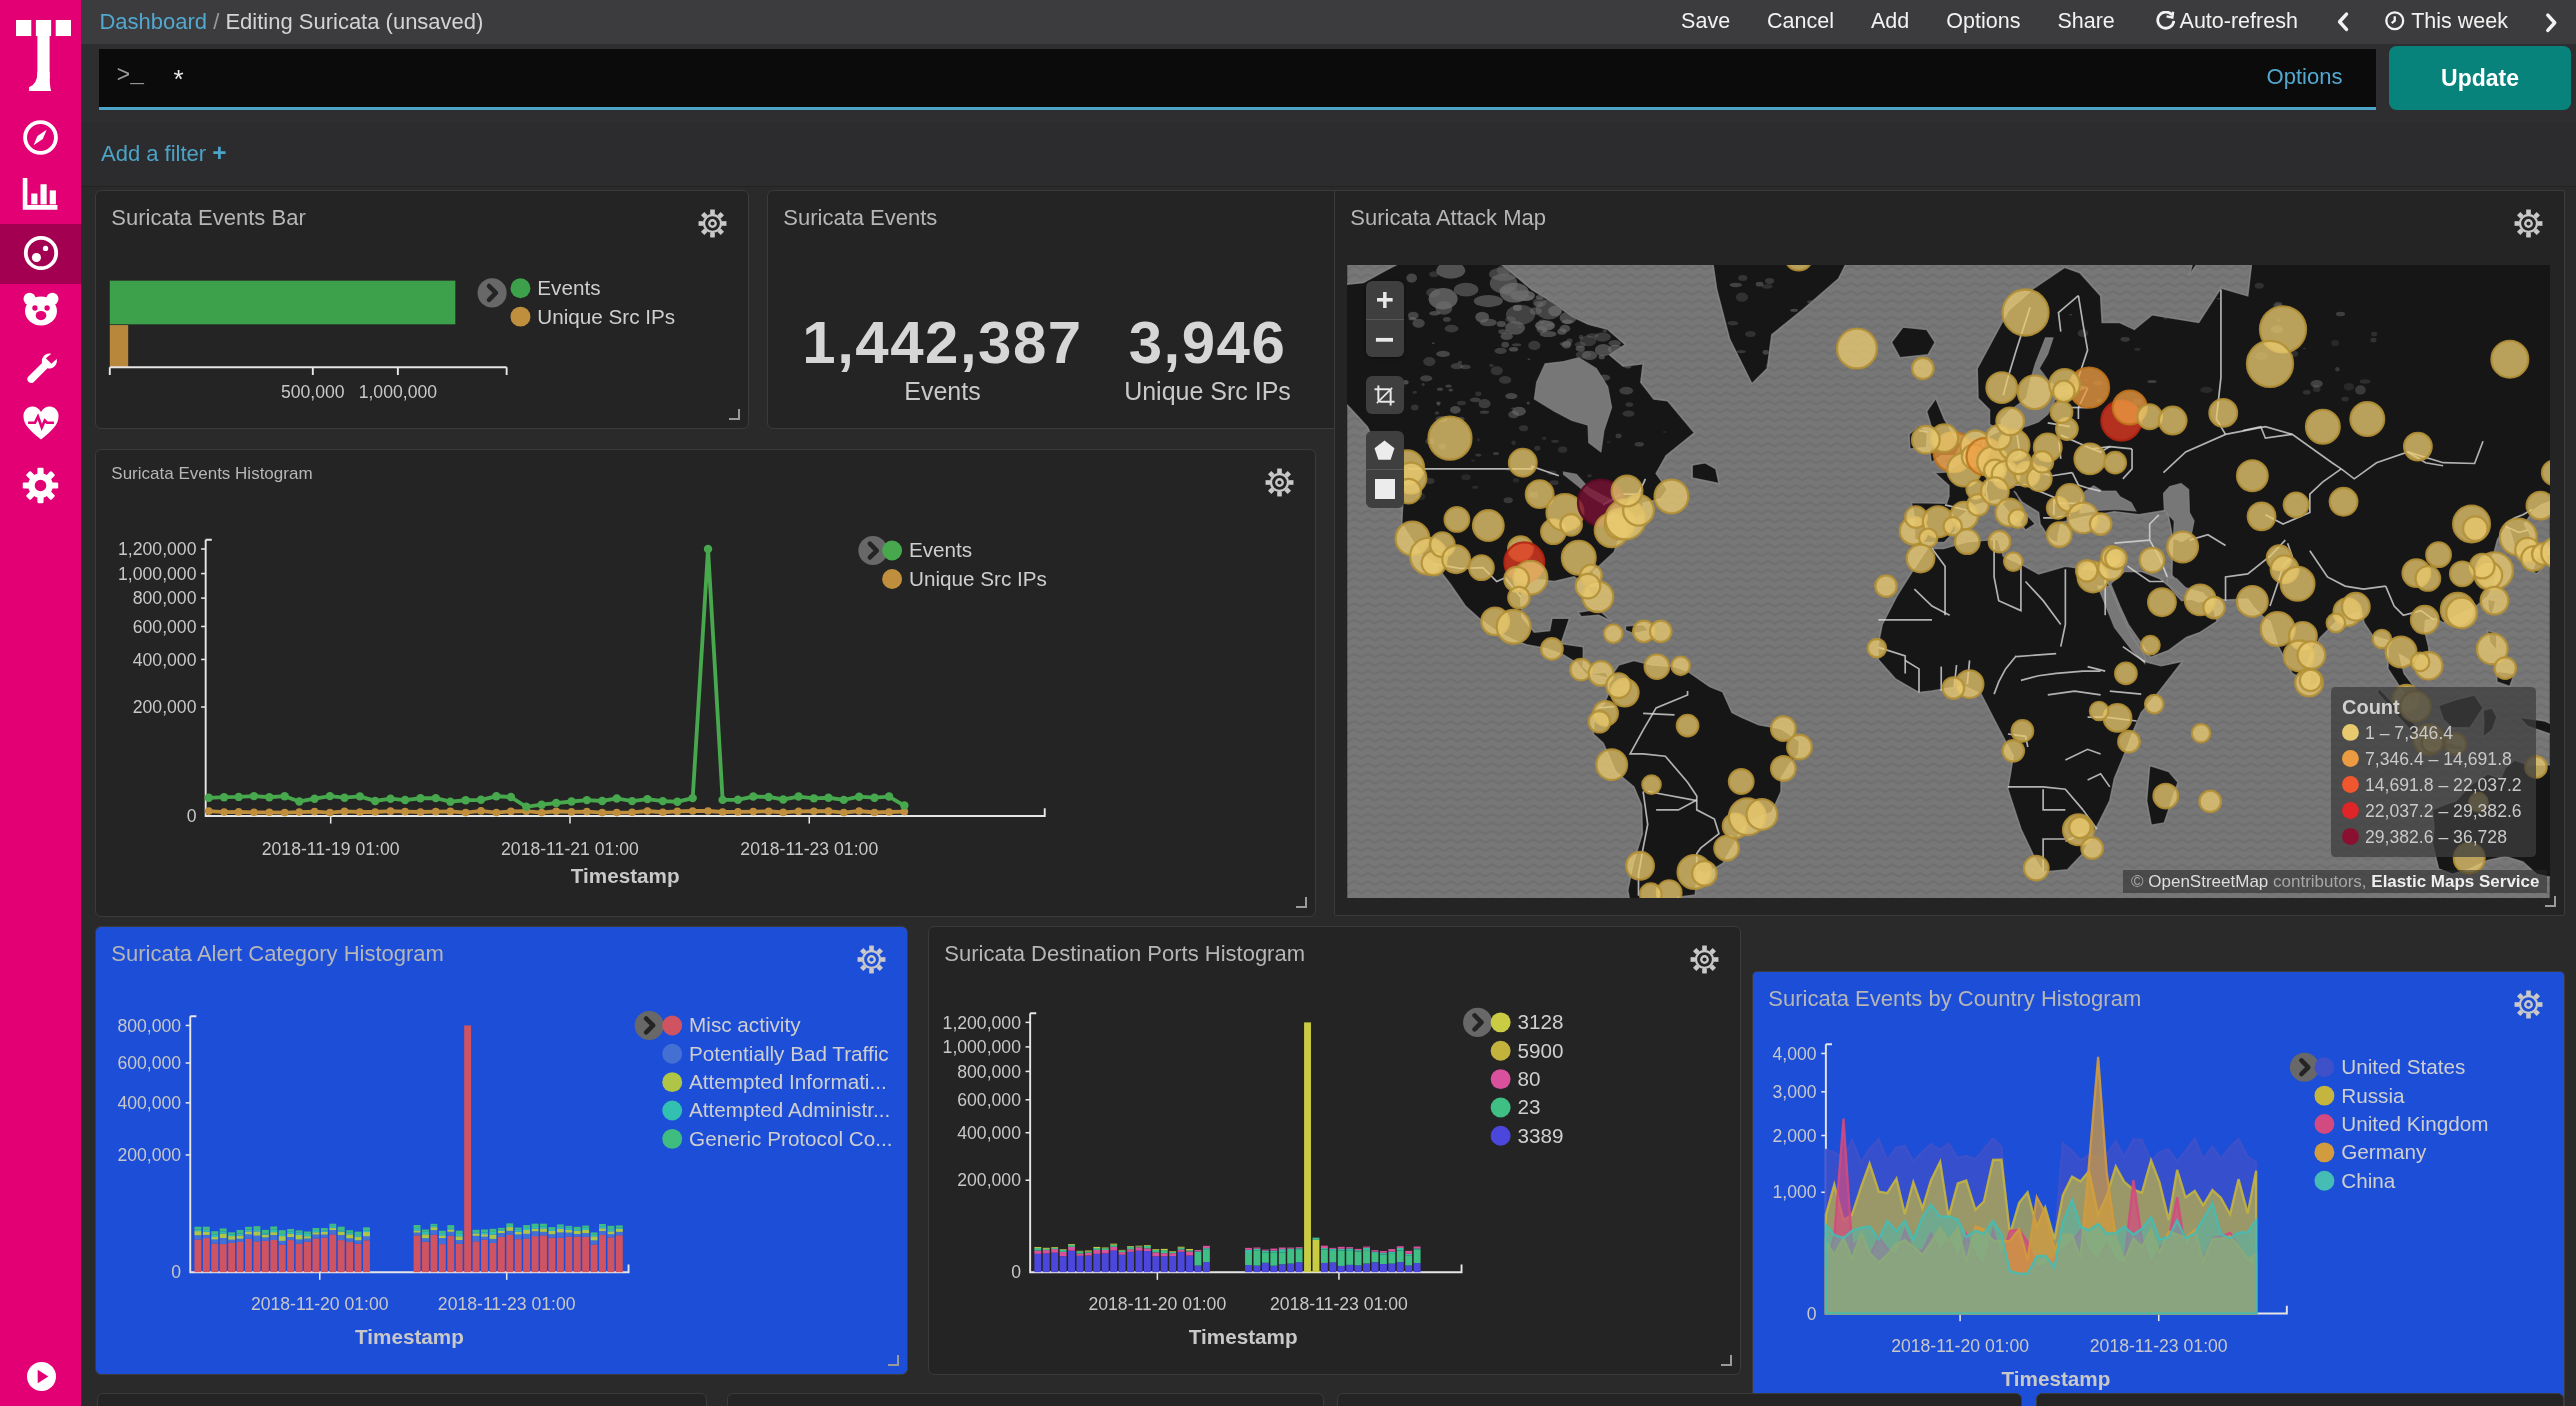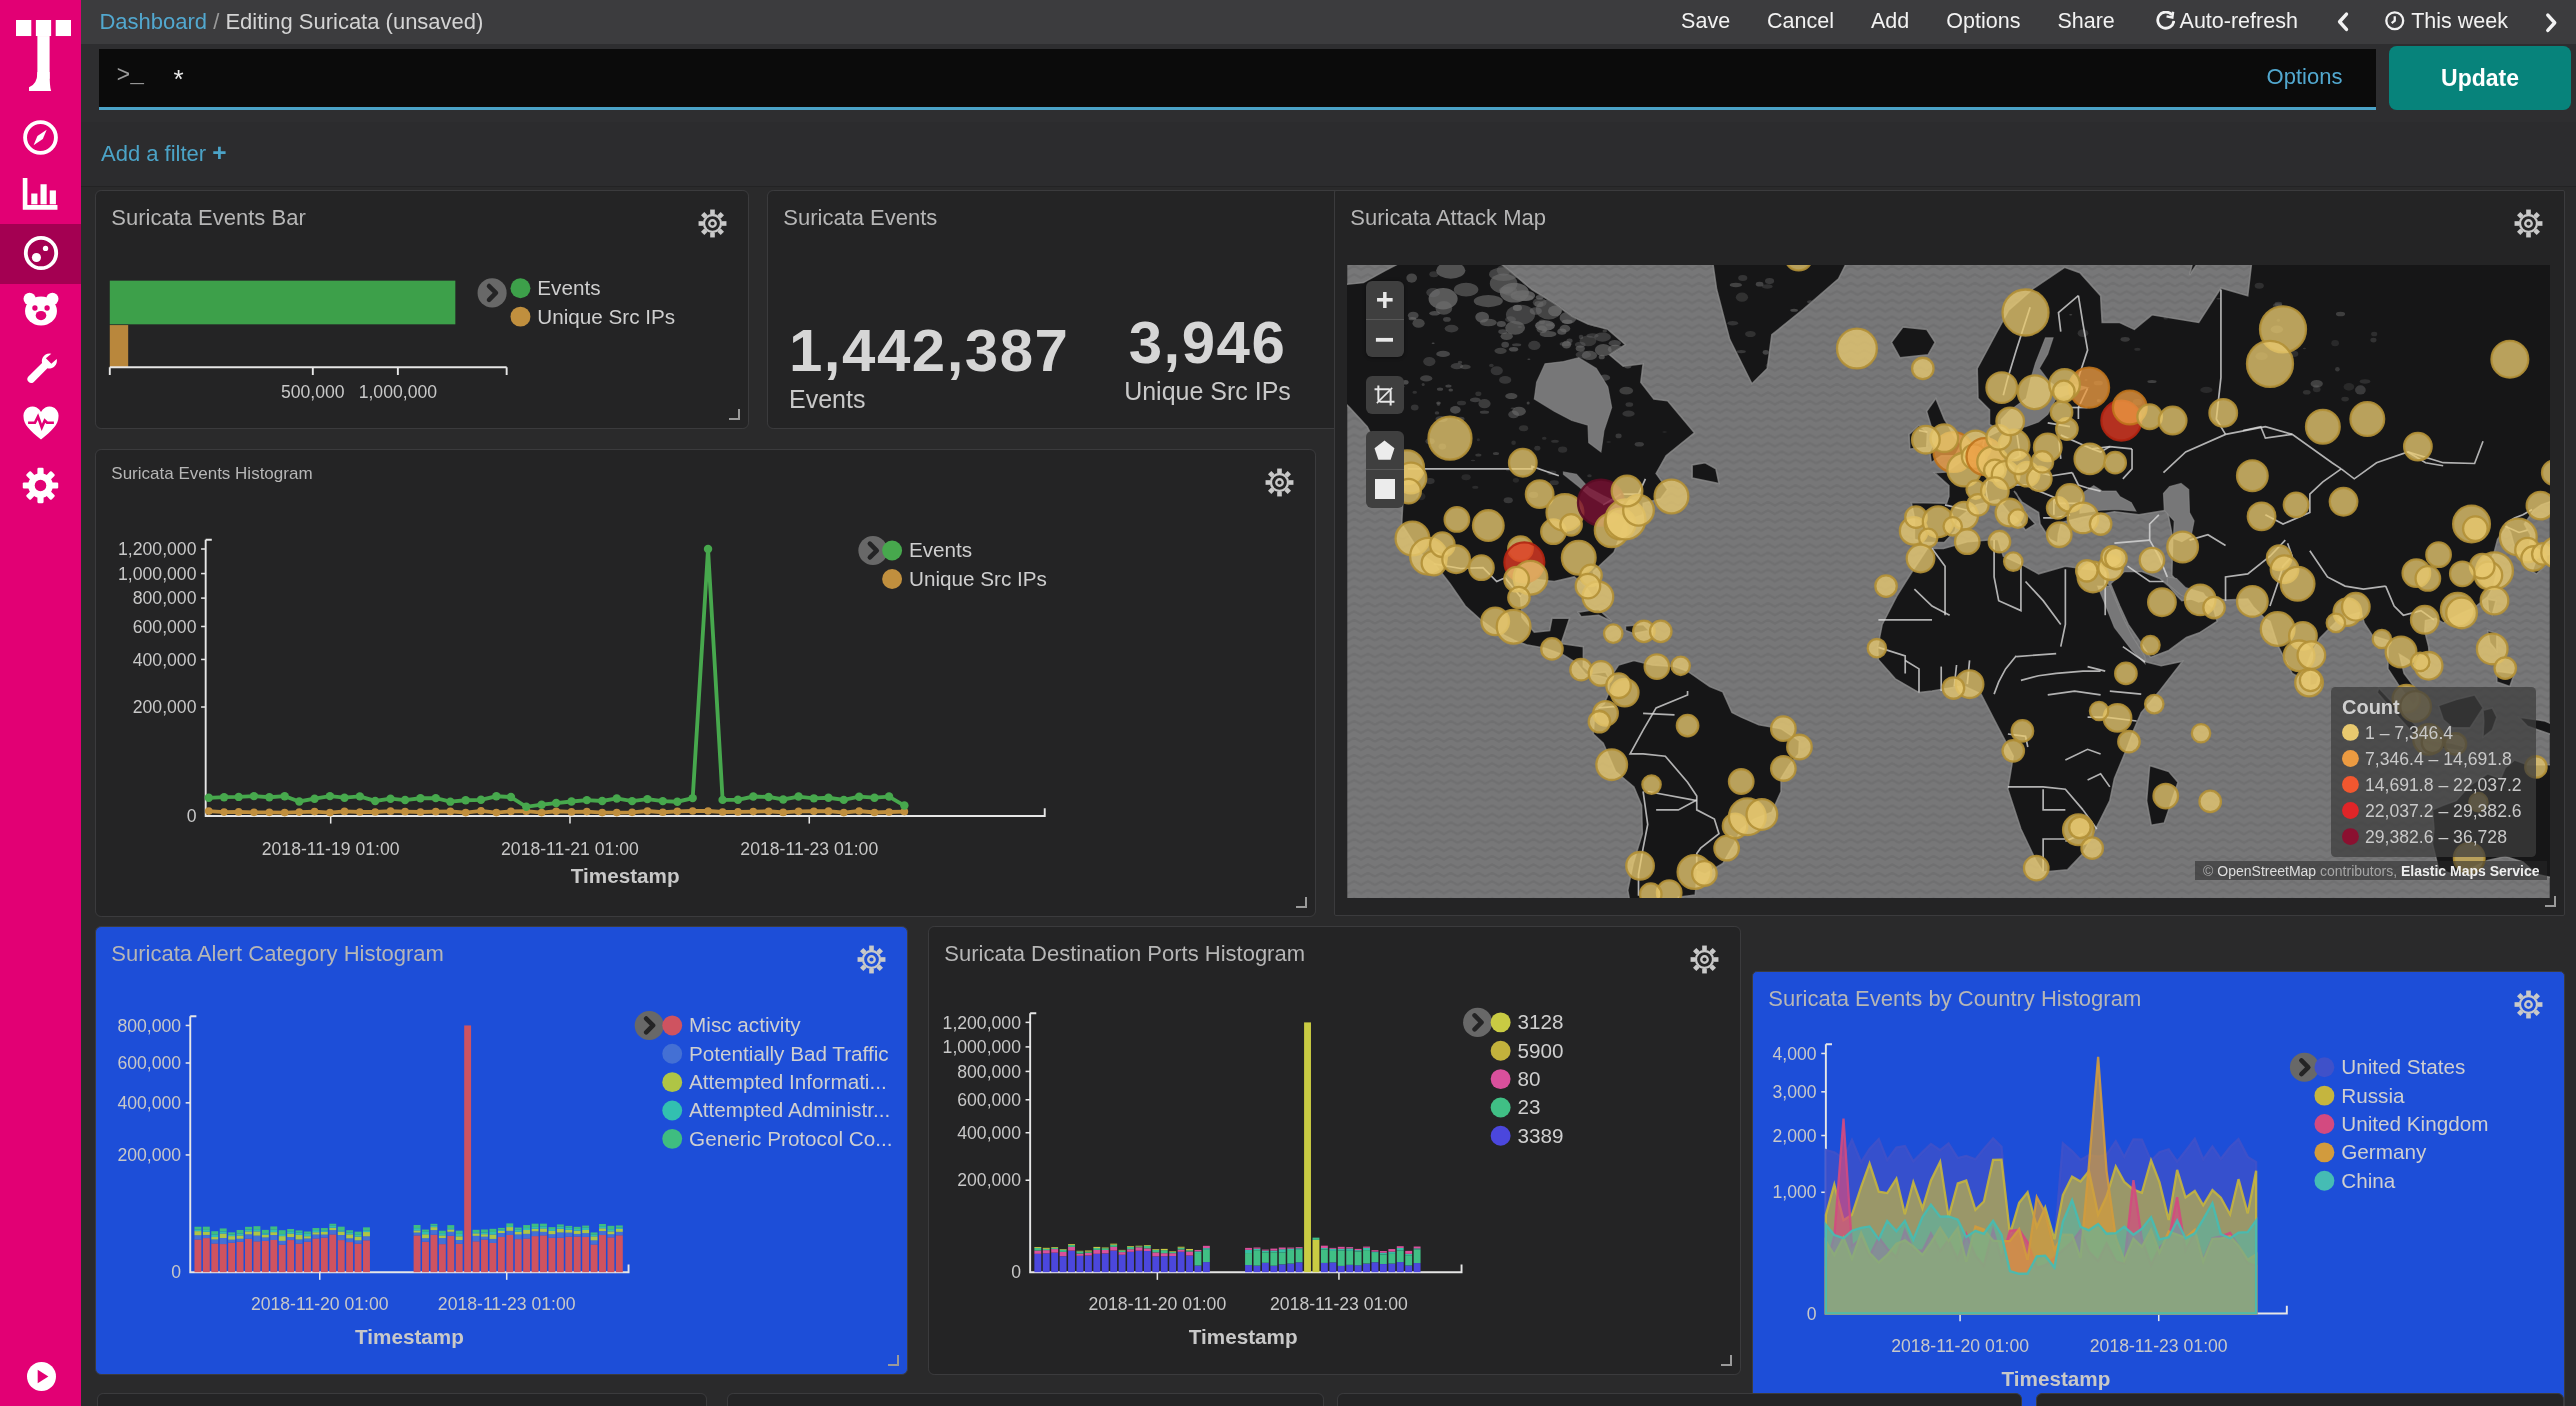--- a/index.html
+++ b/index.html
@@ -72,21 +72,21 @@
       <circle cx="20" cy="20" r="4.2" fill="none" stroke="#c9c9c9" stroke-width="3"></circle>
       <line x1="32.0" y1="20.0" x2="38.0" y2="20.0" stroke="#c9c9c9" stroke-width="6"></line>
       <line x1="28.5" y1="28.5" x2="32.7" y2="32.7" stroke="#c9c9c9" stroke-width="6"></line>
       <line x1="20.0" y1="32.0" x2="20.0" y2="38.0" stroke="#c9c9c9" stroke-width="6"></line>
       <line x1="11.5" y1="28.5" x2="7.3" y2="32.7" stroke="#c9c9c9" stroke-width="6"></line>
       <line x1="8.0" y1="20.0" x2="2.0" y2="20.0" stroke="#c9c9c9" stroke-width="6"></line>
       <line x1="11.5" y1="11.5" x2="7.3" y2="7.3" stroke="#c9c9c9" stroke-width="6"></line>
       <line x1="20.0" y1="8.0" x2="20.0" y2="2.0" stroke="#c9c9c9" stroke-width="6"></line>
       <line x1="28.5" y1="11.5" x2="32.7" y2="7.3" stroke="#c9c9c9" stroke-width="6"></line>
     </svg>
-    <div style="position:absolute;left:21px;top:125px;width:307px;text-align:left">
+    <div style="position:absolute;left:21px;top:117px;width:307px;text-align:center">
         <div style="font-size:60px;font-weight:bold;color:#d6d6d6;letter-spacing:1.5px">1,442,387</div>
         <div style="font-size:25px;color:#c9c9c9;margin-top:0px">Events</div>
     </div>
     <div style="position:absolute;left:327px;top:117px;width:225px;text-align:center">
         <div style="font-size:60px;font-weight:bold;color:#d6d6d6;letter-spacing:1.5px">3,946</div>
         <div style="font-size:25px;color:#c9c9c9;margin-top:0px">Unique Src IPs</div>
     </div>
     <div style="position:absolute;right:7.7px;bottom:7.7px;width:9.2px;height:9.2px;border-right:2.3px solid #9a9a9a;border-bottom:2.3px solid #9a9a9a"></div>
   </div>
 <div style="position:absolute;left:1334px;top:190px;width:1231px;height:726px;background:#242425;border:1.5px solid #3b3b3d;border-radius:2px;box-sizing:border-box">
@@ -764,21 +764,21 @@
   <circle cx="11" cy="46" r="11" fill="#ec9b41"></circle>
           <text x="30" y="54" font-size="23" fill="#c9c9c9">7,346.4 – 14,691.8</text>
   <circle cx="11" cy="80" r="11" fill="#f1572f"></circle>
           <text x="30" y="88" font-size="23" fill="#c9c9c9">14,691.8 – 22,037.2</text>
   <circle cx="11" cy="114" r="11" fill="#e02528"></circle>
           <text x="30" y="122" font-size="23" fill="#c9c9c9">22,037.2 – 29,382.6</text>
   <circle cx="11" cy="148" r="11" fill="#8b1030"></circle>
           <text x="30" y="156" font-size="23" fill="#c9c9c9">29,382.6 – 36,728</text>
  </svg>
 </div>
-<div style="position:absolute;right:3.1px;bottom:18px;font-size:14px;color:#bdbdbd;background:rgba(40,40,40,.55);padding:1.5px 7.7px"><span style="color:#a7a7a7">© </span><span style="color:#dedede">OpenStreetMap</span><span style="color:#a7a7a7"> contributors, </span><span style="color:#efefef;font-weight:bold">Elastic Maps Service</span></div>
+<div style="position:absolute;right:3.1px;bottom:5px;font-size:17px;color:#bdbdbd;background:rgba(40,40,40,.55);padding:1.5px 7.7px"><span style="color:#a7a7a7">© </span><span style="color:#dedede">OpenStreetMap</span><span style="color:#a7a7a7"> contributors, </span><span style="color:#efefef;font-weight:bold">Elastic Maps Service</span></div>
 </div>
     <div style="position:absolute;right:7.7px;bottom:7.7px;width:9.2px;height:9.2px;border-right:2.3px solid #9a9a9a;border-bottom:2.3px solid #9a9a9a"></div>
   </div>
 <div style="position:absolute;left:95px;top:449px;width:1221px;height:468px;background:#242425;border:1.5px solid #3b3b3d;border-radius:6.1px;box-sizing:border-box">
     <div style="position:absolute;left:15.3px;top:14px;font-size:17px;color:#b6b6b6;white-space:nowrap">Suricata Events Histogram</div>
     <svg style="position:absolute;right:20px;top:17px" width="31" height="31" viewBox="0 0 40 40">
       <circle cx="20" cy="20" r="11" fill="none" stroke="#c9c9c9" stroke-width="3"></circle>
       <circle cx="20" cy="20" r="4.2" fill="none" stroke="#c9c9c9" stroke-width="3"></circle>
       <line x1="32.0" y1="20.0" x2="38.0" y2="20.0" stroke="#c9c9c9" stroke-width="6"></line>
       <line x1="28.5" y1="28.5" x2="32.7" y2="32.7" stroke="#c9c9c9" stroke-width="6"></line>

